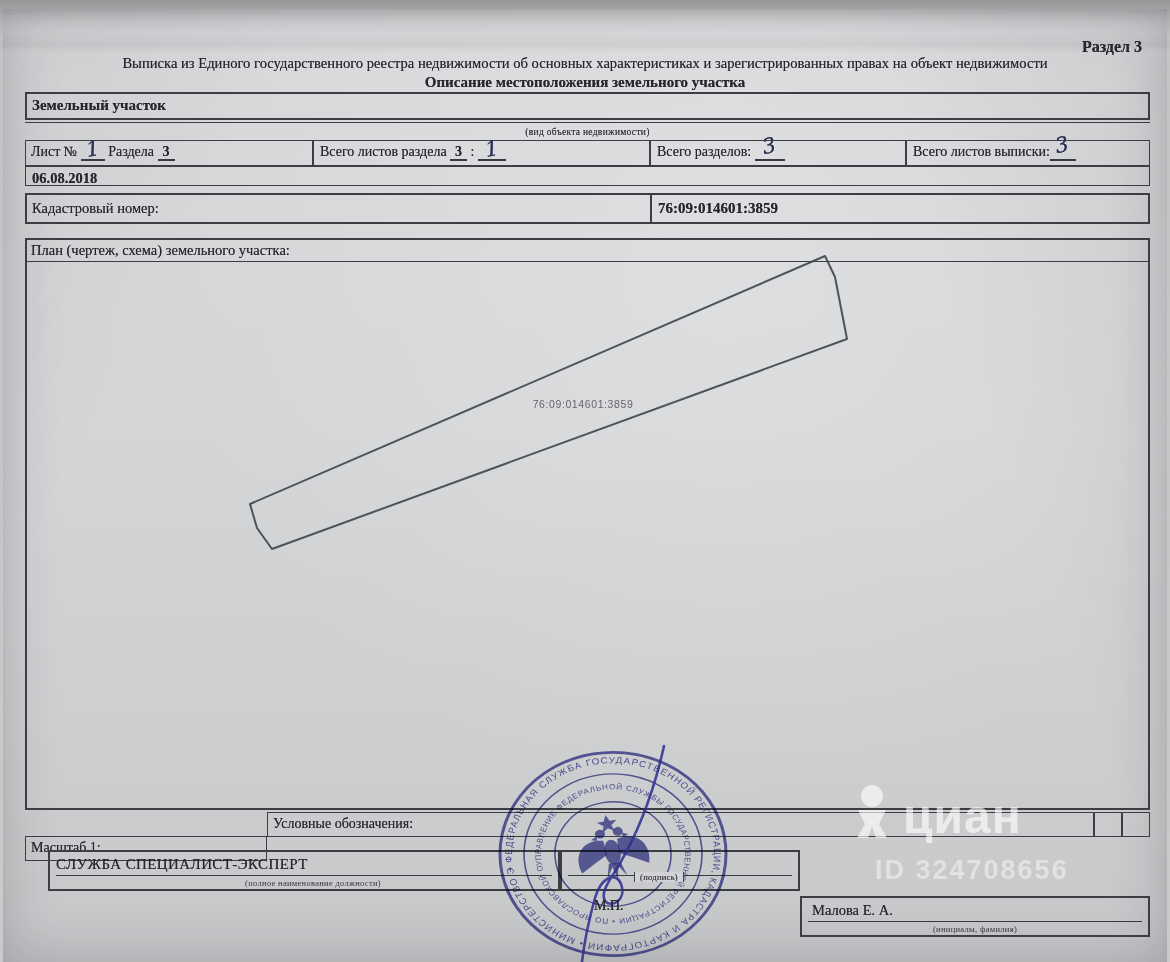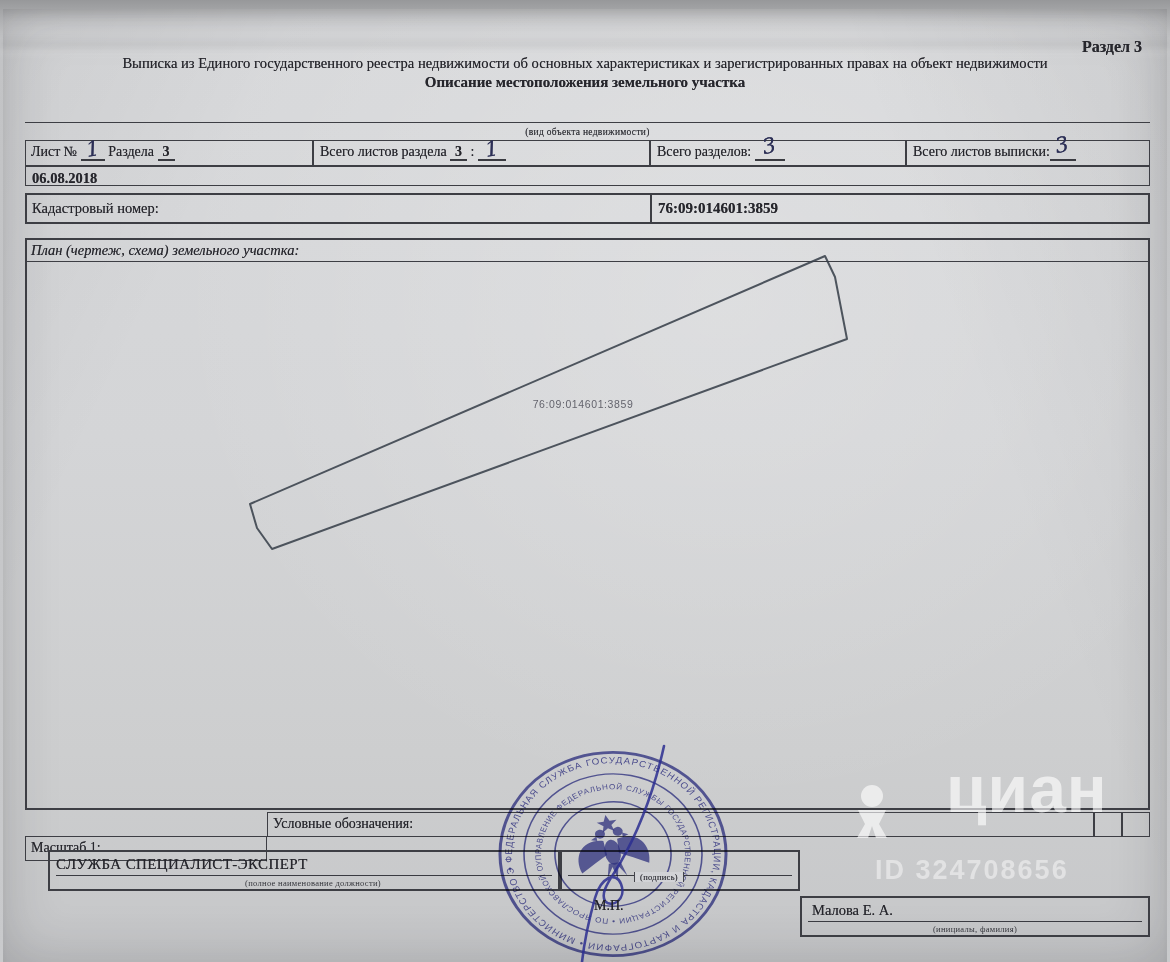--- a/index.html
+++ b/index.html
@@ -38,20 +38,23 @@
 <body>
 
 <div class="photo">
   <div class="paper"></div>
   <div class="wrinkle"></div>
 
   <div class="t bold" style="right:28px;top:38px;font-size:16px;">Раздел 3</div>
   <div class="t bold center" style="left:30px;width:1110px;top:74px;font-size:15px;">Описание местоположения земельного участка</div>
   <div class="t center" style="left:30px;width:1110px;top:55px;font-size:14.6px;">Выписка из Единого государственного реестра недвижимости об основных характеристиках и зарегистрированных правах на объект недвижимости</div>
 
+  <div class="box" style="left:25px;top:92px;width:1125px;height:28px;">
+    <div class="t bold" style="left:5px;top:3px;font-size:15px;">Земельный участок</div>
+  </div>
   <div class="box thin" style="left:25px;top:122px;width:1125px;height:0;border-width:0 0 1.6px 0;"></div>
   <div class="t cap center" style="left:25px;width:1125px;top:127px;">(вид объекта недвижимости)</div>
 
   <div class="box thin" style="left:25px;top:140px;width:288px;height:26px;">
     <div class="t" style="left:5px;top:3px;font-size:14px;">
       <span>Лист №</span>
       <span class="uline" style="min-width:24px;"><span class="hw">1</span></span>
       <span>Раздела</span>
       <span class="bold-u">3</span>
     </div>
@@ -82,21 +85,21 @@
 
   <div class="box" style="left:25px;top:193px;width:627px;height:31px;">
     <div class="t" style="left:5px;top:5px;font-size:14.5px;">Кадастровый номер:</div>
   </div>
   <div class="box" style="left:650px;top:193px;width:500px;height:31px;">
     <div class="t bold" style="left:6px;top:5px;font-size:15px;">76:09:014601:3859</div>
   </div>
 
   <div class="box" style="left:25px;top:238px;width:1125px;height:572px;">
     <div style="position:absolute;left:0;top:0;right:0;height:21px;border-bottom:1.8px solid #3d3e44;">
-      <div class="t" style="left:4px;top:2px;font-size:14.5px;font-style:italic;">План (чертеж, схема) земельного участка:</div>
+      <div class="t" style="left:4px;top:2px;font-size:14.5px;">План (чертеж, схема) земельного участка:</div>
     </div>
   </div>
 
   <svg style="left:25px;top:238px;" width="1125" height="572" viewBox="0 0 1125 572">
     <polygon points="800,18 810,39 822,101 247,311 232,290 225,266" fill="none" stroke="#39414b" stroke-width="2" stroke-opacity=".88" stroke-linejoin="round"></polygon>
     <text x="558" y="170" text-anchor="middle" font-size="10.5" letter-spacing="0.6" fill="#4e4e58" fill-opacity=".85" font-family="Liberation Sans, sans-serif">76:09:014601:3859</text>
   </svg>
 
   <div class="box thin" style="left:25px;top:812px;width:242px;height:25px;margin-top:24px;">
     <div class="t" style="left:5px;top:3px;font-size:14px;">Масштаб 1:</div>
@@ -158,15 +161,15 @@
   <div class="t cap" style="left:634px;top:872px;z-index:7;font-size:8.5px;background:#d2d3d6;padding:0 5px;border-left:1px solid #44454b;border-right:1px solid #44454b;">(подпись)</div>
 
   <div class="t" style="left:594px;top:898px;z-index:7;font-size:14px;color:#1f1f24;">М.П.</div>
 
   <svg class="wm" style="left:846px;top:784px;" width="52" height="56" viewBox="0 0 52 56">
     <g fill="rgba(255,255,255,.62)">
       <circle cx="26" cy="12" r="11"></circle>
       <path d="M 12,26 L 40,26 L 33,40 L 41,54 L 30,54 L 26,42 L 22,54 L 11,54 L 19,40 Z"></path>
     </g>
   </svg>
-  <div class="wm" style="left:903px;top:764px;font-size:66px;line-height:50px;letter-spacing:1px;margin-left:43px;">циан</div>
+  <div class="wm" style="left:903px;top:792px;font-size:48px;line-height:50px;letter-spacing:1px;">циан</div>
   <div class="wm" style="left:875px;top:855px;font-size:27px;letter-spacing:2px;color:rgba(255,255,255,.46);">ID 324708656</div>
 </div>
 
 </body></html>

